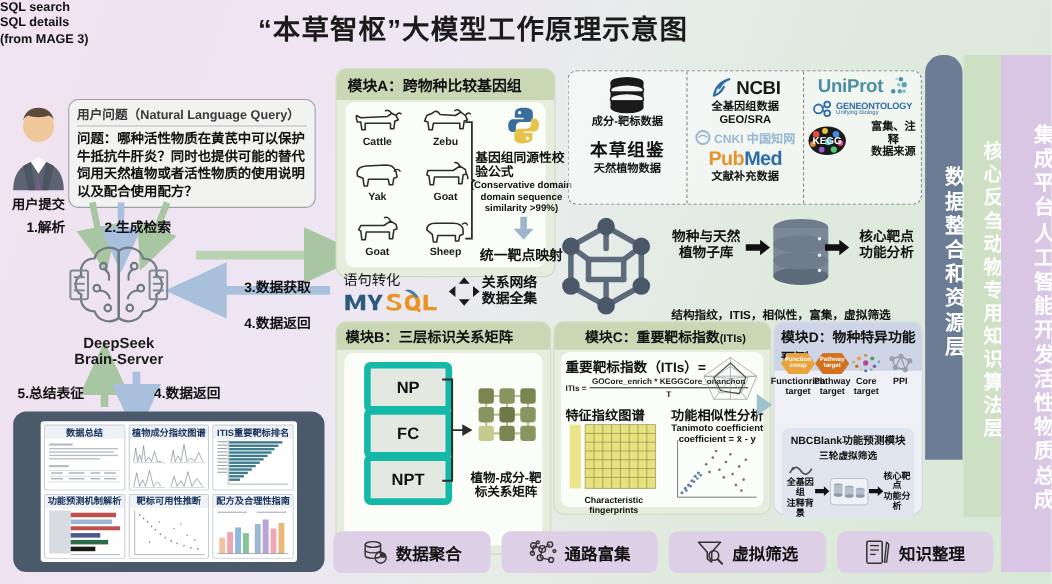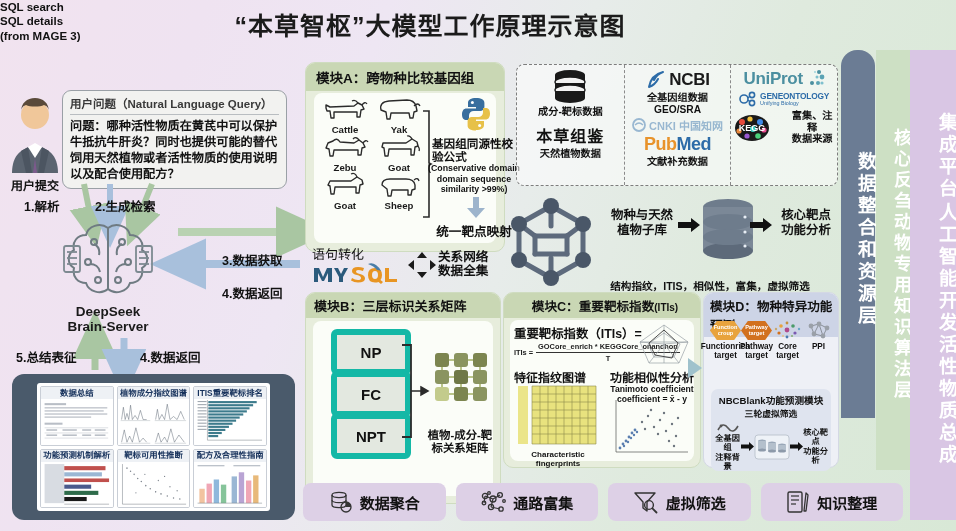--- a/index.html
+++ b/index.html
@@ -56,21 +56,21 @@
   .rcard .rt{font-size:8.4px;font-weight:bold;color:#17325c;text-align:center;background:#eef1f5;padding:1.5px 0;line-height:1.1;}
   .rcard .rbody{flex:1;position:relative;background:#fff;}
 
   
   .panel{position:absolute;border-radius:10px;box-sizing:border-box;}
 
   
   #mod-a{left:305px;top:62px;width:200px;height:190px;background:#e7eddc;border:1px solid #cfdcc0;}
   #mod-a .hdr{background:#c9d7b4;border-radius:9px 9px 0 0;padding:4px 0 4px 10px;font-size:13.5px;font-weight:bold;color:#111;}
   #mod-a .inner{position:absolute;left:8px;top:30px;right:8px;bottom:8px;background:#fbfdf8;border-radius:8px;}
-  .animal-grid{position:absolute;left:4px;top:4px;width:108px;display:grid;grid-template-columns:1fr 1fr;gap:0;}
+  .animal-grid{position:absolute;left:4px;top:4px;width:108px;display:grid;grid-template-columns:1fr 1fr;gap:12px;}
   .animal{display:flex;flex-direction:column;align-items:center;}
   .animal .nm{font-size:9.6px;color:#1a1a1a;font-weight:600;margin-top:-3px;}
   #a-formula-title{position:absolute;left:118px;top:44px;width:90px;font-size:11.6px;font-weight:bold;color:#111;line-height:1.15;}
   #a-formula-sub{position:absolute;left:112px;top:70px;width:96px;text-align:center;font-size:8.8px;color:#111;line-height:1.22;font-weight:600;}
   #a-out{position:absolute;left:112px;top:128px;width:96px;text-align:center;font-size:12.6px;font-weight:bold;color:#111;}
 
   
   #mysql-zh{position:absolute;left:312px;top:244px;font-size:13px;font-weight:normal;color:#111;}
   #mysql-logo{position:absolute;left:312px;top:262px;width:96px;height:26px;}
   #rel-net{position:absolute;left:438px;top:250px;width:72px;font-size:12.6px;font-weight:bold;color:#111;line-height:1.15;text-align:left;}
@@ -397,31 +397,31 @@
       <div class="animal-grid">
         <div class="animal">
           <svg width="50" height="30" viewBox="0 0 50 30">
             <path d="M6 11 L6 8 L10 10 L34 9 L38 6 L42 8 L44 12 L41 13 L40 20 L37 20 L37 15 L14 15 L14 21 L11 21 L10 14 L7 14z" fill="none" stroke="#2b2b2b" stroke-width="1.4" stroke-linejoin="round"></path>
             <path d="M38 6 q-3 -4 -6 -2 M42 8 q3 -4 5 -1" fill="none" stroke="#2b2b2b" stroke-width="1.3"></path>
           </svg>
           <span class="nm">Cattle</span>
         </div>
         <div class="animal">
           <svg width="50" height="30" viewBox="0 0 50 30">
+            <path d="M6 13 L8 8 L13 6 q4 -4 7 1 L34 8 L39 5 L43 8 L45 12 L42 13 L41 20 L38 20 L38 15 L14 15 L13 21 L10 21 L9 14z" fill="none" stroke="#2b2b2b" stroke-width="1.4" stroke-linejoin="round"></path>
+            <path d="M39 5 q-3 -4 -6 -1 M43 8 q3 -4 5 -1" fill="none" stroke="#2b2b2b" stroke-width="1.3"></path>
+          </svg>
+          <span class="nm">Zebu</span>
+        </div>
+        <div class="animal">
+          <svg width="50" height="30" viewBox="0 0 50 30">
             <path d="M7 13 q-2 -8 8 -9 l18 -1 q7 0 9 6 l1 5 l-3 1 l-1 6 l-3 0 l-1 -5 l-18 0 l-1 6 l-3 0 l-1 -7z" fill="none" stroke="#2b2b2b" stroke-width="1.4" stroke-linejoin="round"></path>
             <path d="M40 9 q4 -4 6 0" fill="none" stroke="#2b2b2b" stroke-width="1.3"></path>
           </svg>
           <span class="nm">Yak</span>
-        </div>
-        <div class="animal">
-          <svg width="50" height="30" viewBox="0 0 50 30">
-            <path d="M6 13 L8 8 L13 6 q4 -4 7 1 L34 8 L39 5 L43 8 L45 12 L42 13 L41 20 L38 20 L38 15 L14 15 L13 21 L10 21 L9 14z" fill="none" stroke="#2b2b2b" stroke-width="1.4" stroke-linejoin="round"></path>
-            <path d="M39 5 q-3 -4 -6 -1 M43 8 q3 -4 5 -1" fill="none" stroke="#2b2b2b" stroke-width="1.3"></path>
-          </svg>
-          <span class="nm">Zebu</span>
         </div>
         <div class="animal">
           <svg width="50" height="30" viewBox="0 0 50 30">
             <path d="M8 12 L9 8 L32 8 L38 4 L43 7 L44 11 L41 12 L40 20 L37 20 L37 14 L15 14 L14 21 L11 21 L10 13z" fill="none" stroke="#2b2b2b" stroke-width="1.4" stroke-linejoin="round"></path>
             <path d="M38 4 q-2 -4 -5 -3 M44 11 q2 3 1 5" fill="none" stroke="#2b2b2b" stroke-width="1.3"></path>
           </svg>
           <span class="nm">Goat</span>
         </div>
         <div class="animal">
           <svg width="50" height="30" viewBox="0 0 50 30">

